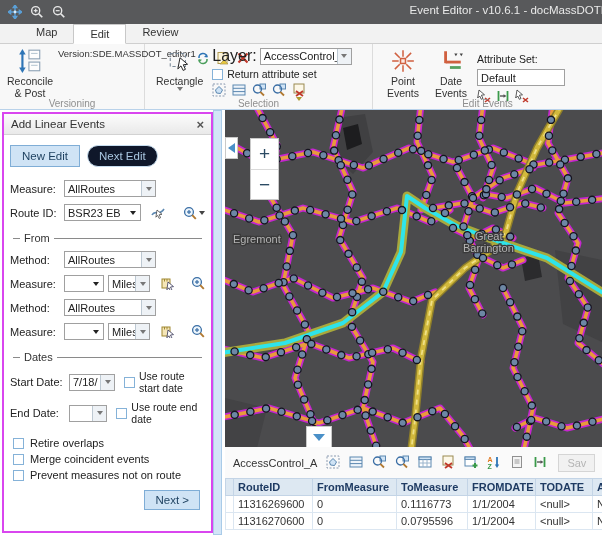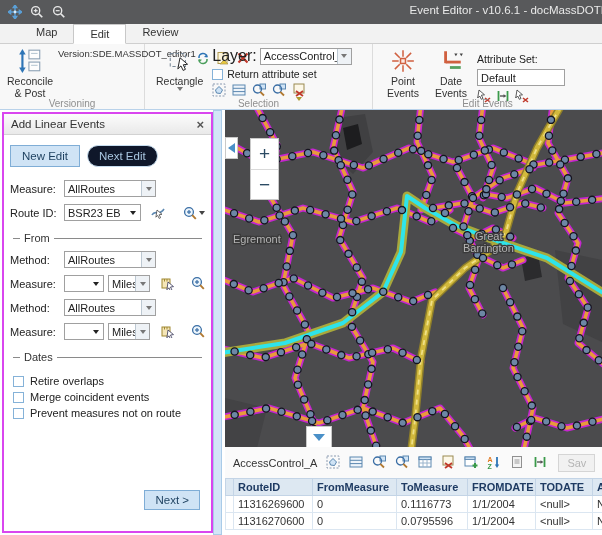--- a/index.html
+++ b/index.html
@@ -476,20 +476,42 @@
             <use href="#s-rulersel"></use>
           </svg></span>
       <span style="margin-left:12px"><svg class="ic14">
             <use href="#s-magzoom"></use>
           </svg></span>
     </div>
 
     <div class="sect">
         <span>Dates</span>
       </div>
+    <div class="prow" style="margin-bottom:5px">
+      <span class="flab" style="width:55px">Start Date:</span>
+      <div class="combo" style="width:46px">
+        <span class="val">7/18/</span>
+          <span class="dbtn">
+            <span class="caret"></span>
+          </span>
+      </div>
+      <span class="cb" style="margin-left:5px"></span>
+      <span style="font-size:10.5px">Use route start date</span>
+    </div>
+    <div class="prow">
+      <span class="flab" style="width:55px">End Date:</span>
+      <div class="combo" style="width:46px">
+        <span class="val"></span>
+          <span class="dbtn">
+            <span class="caret"></span>
+          </span>
+      </div>
+      <span class="cb" style="margin-left:5px"></span>
+      <span style="font-size:10.5px">Use route end date</span>
+    </div>
 
     <div class="cbrow" style="margin-top:12px">
       <span class="cb"></span>
       <span>Retire overlaps</span>
     </div>
     <div class="cbrow">
       <span class="cb"></span>
       <span>Merge coincident events</span>
     </div>
     <div class="cbrow">

